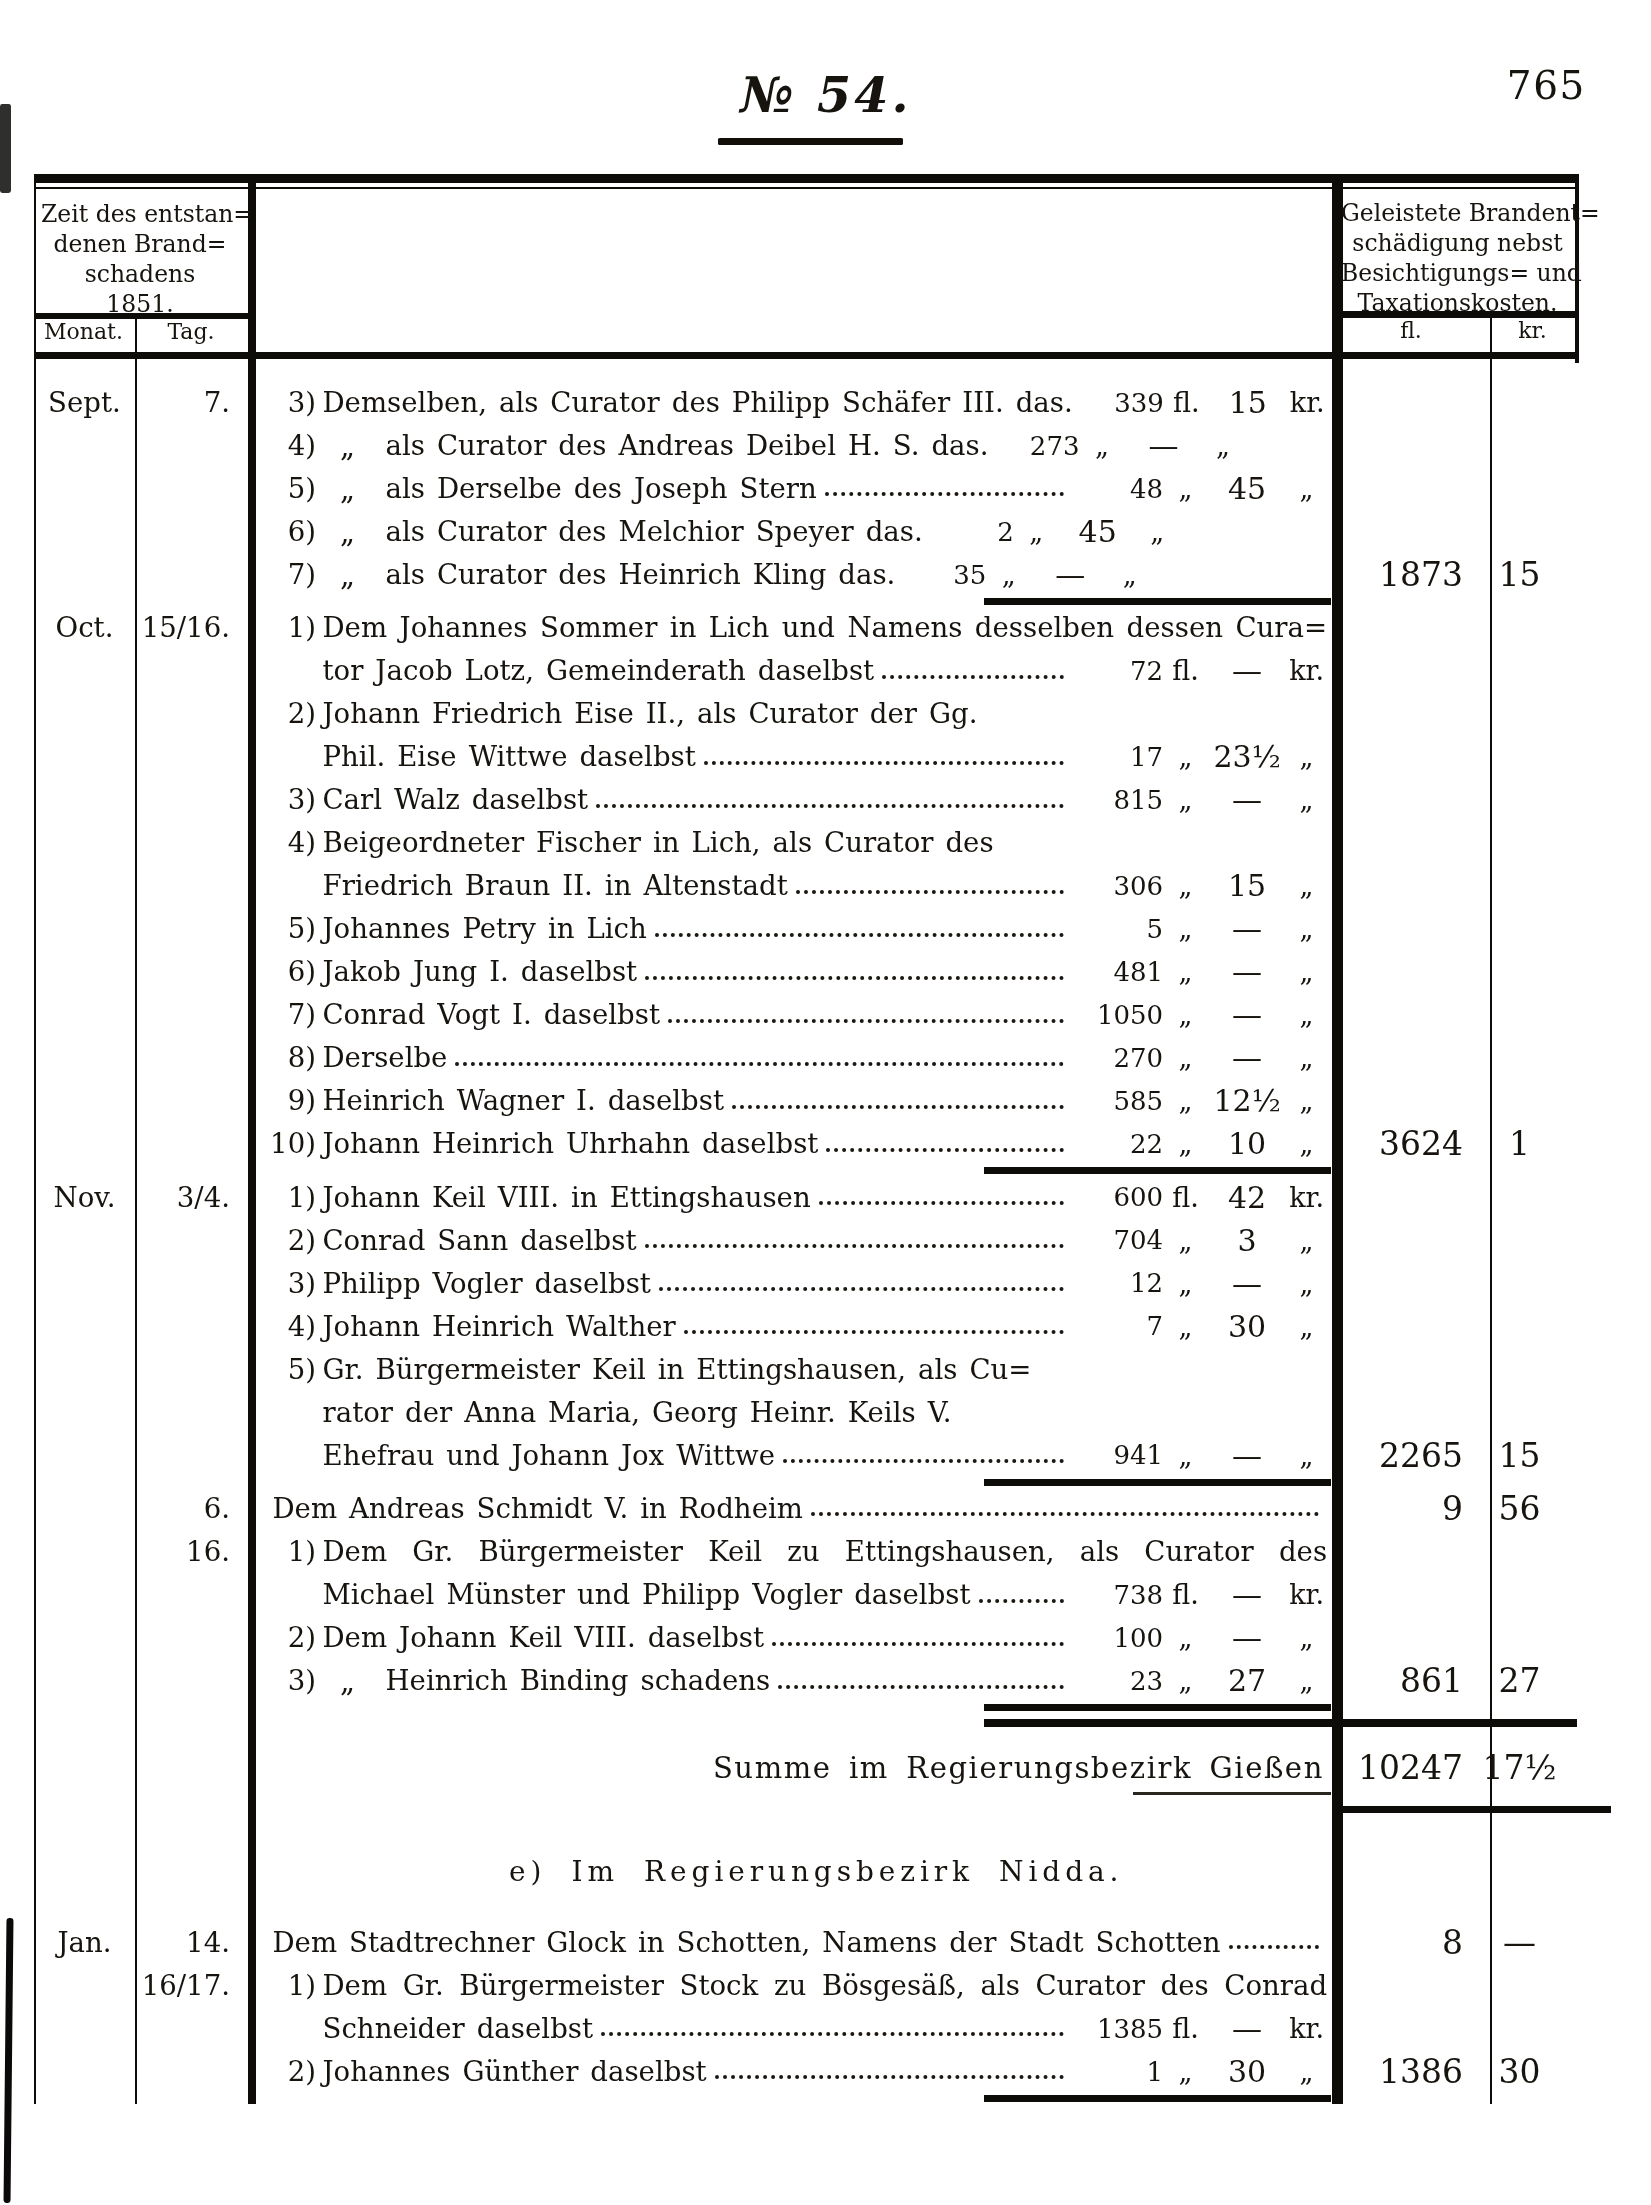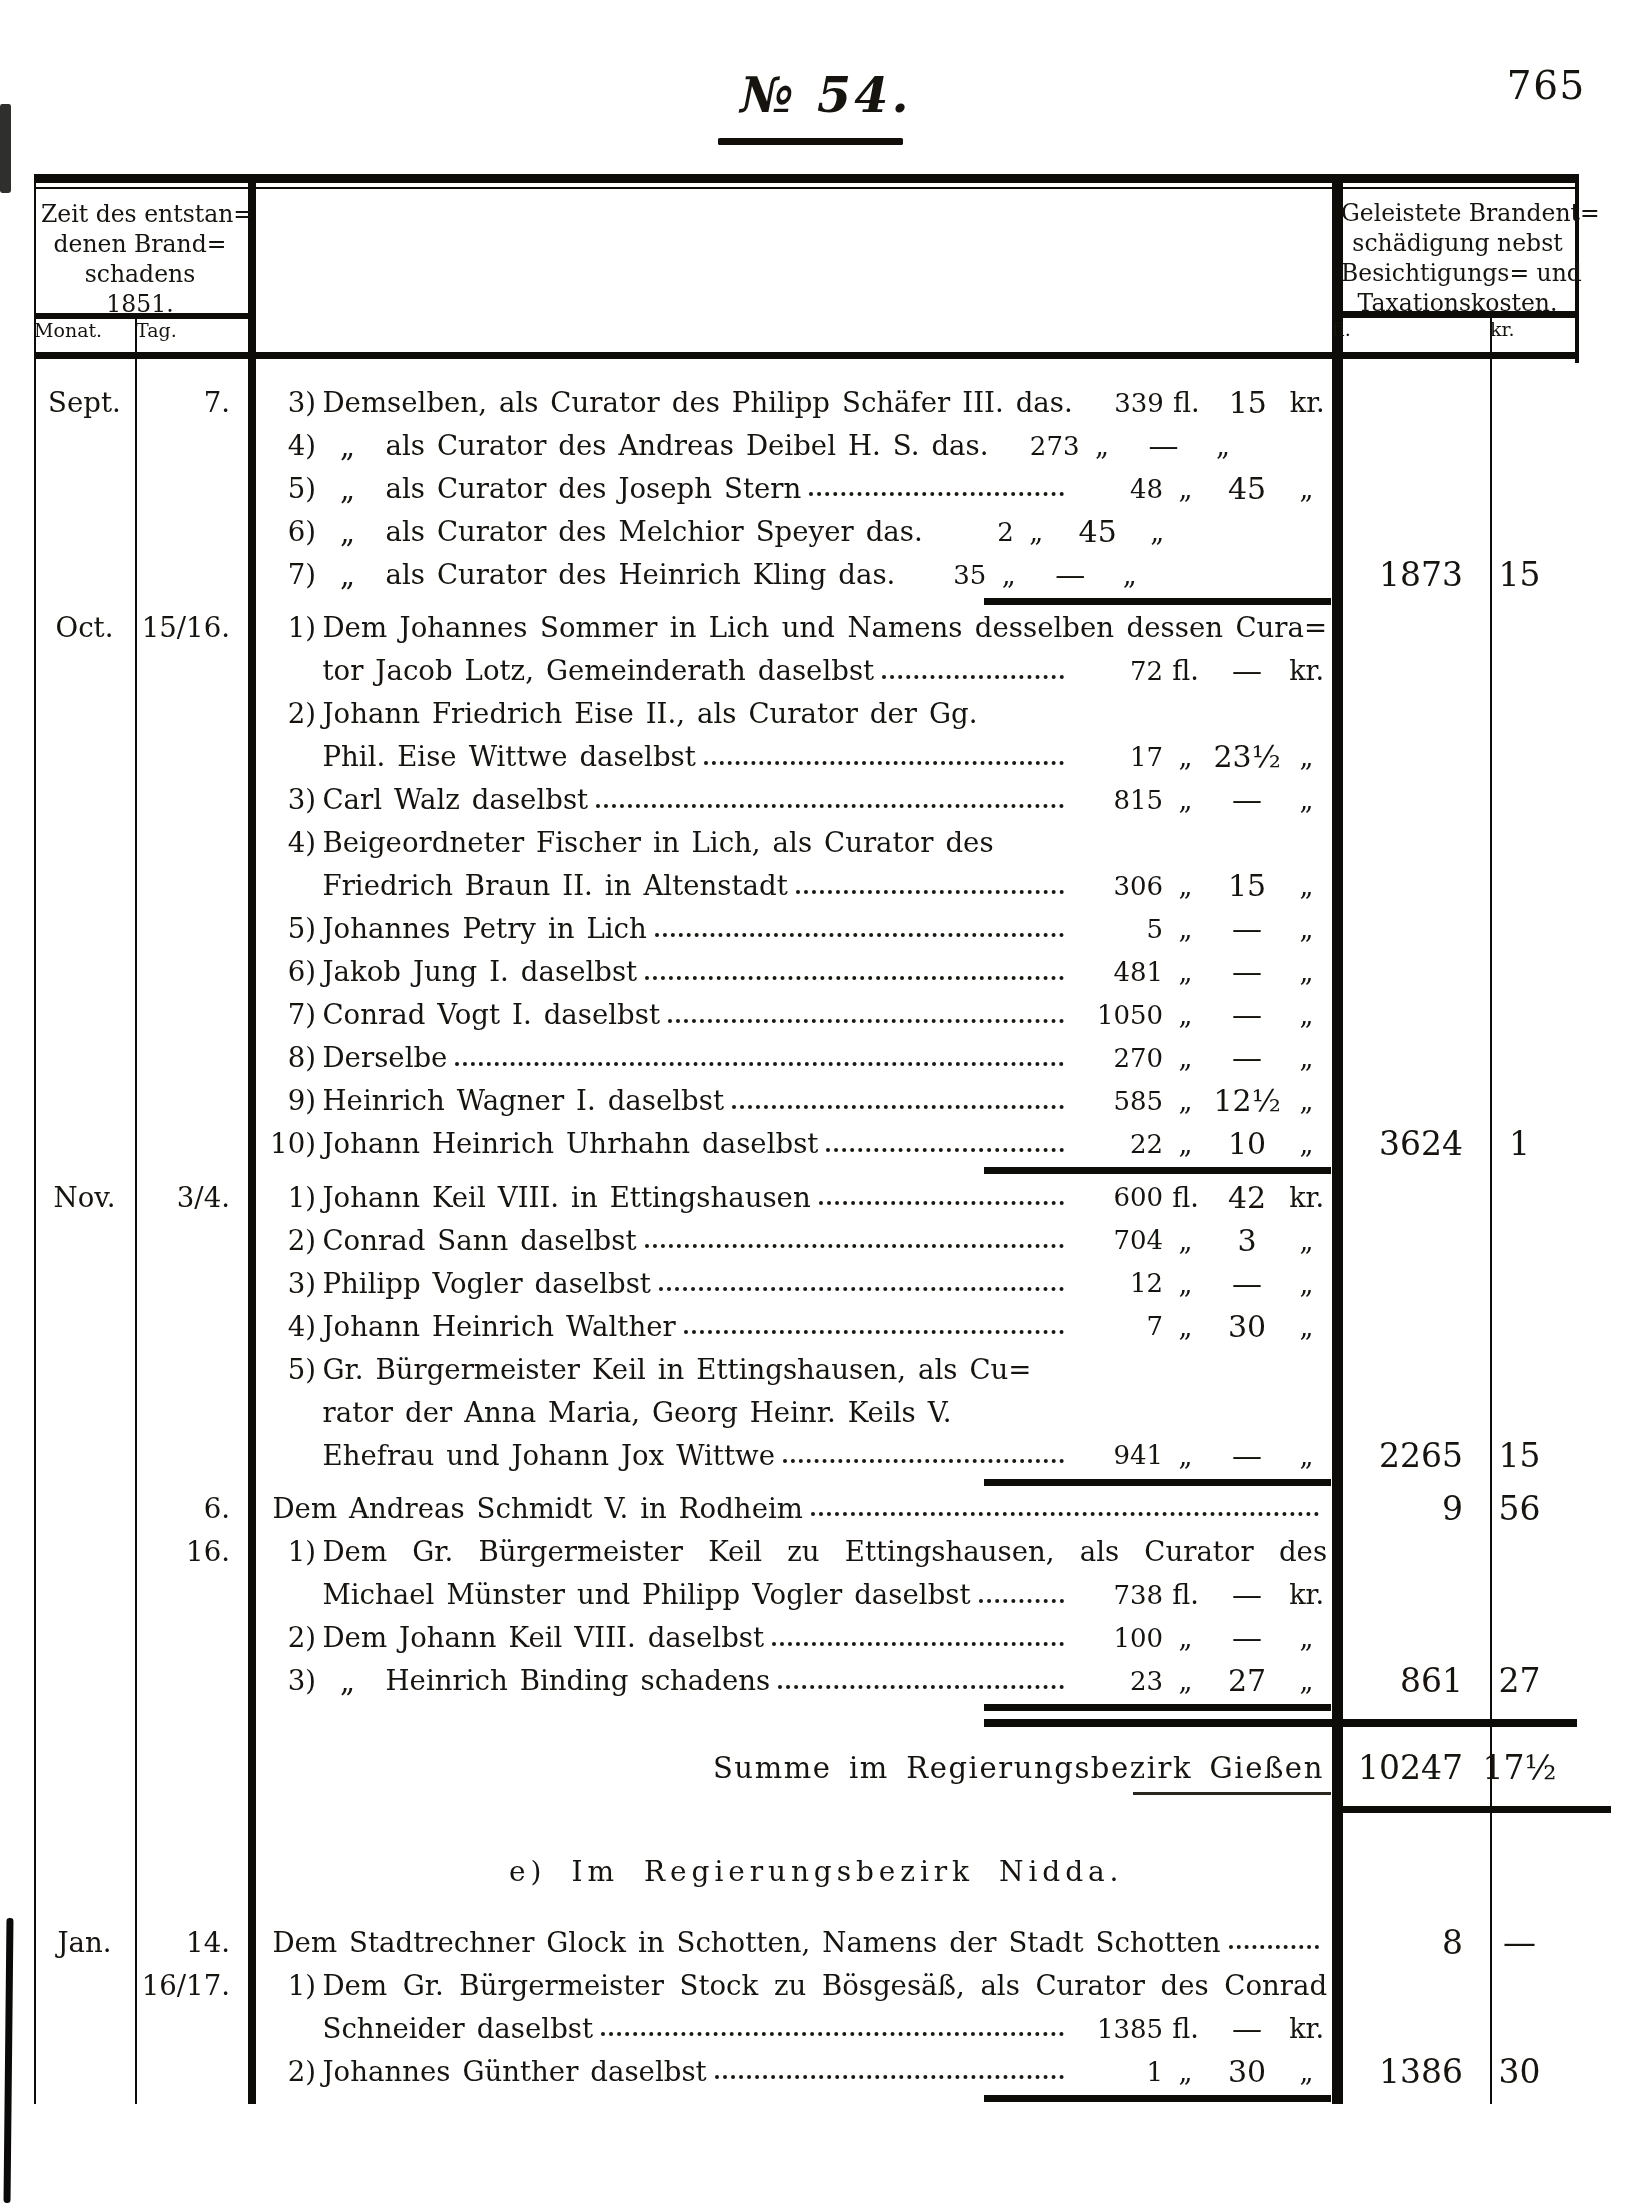--- a/index.html
+++ b/index.html
@@ -32,21 +32,21 @@
   .v-body-left{left:248px;top:177px;width:8px;height:1927px;}
   .v-amounts{left:1332px;top:177px;width:10.5px;height:1927px;}
   .v-fl-kr{left:1490px;top:316px;width:2.4px;height:1788px;}
   .v-right{left:1575px;top:177px;width:4px;height:186px;}
 
   
   .hdr-left{position:absolute;left:41px;top:199px;width:198px;text-align:center;
     font-size:23.5px;line-height:30px;white-space:nowrap;}
   .hdr-right{position:absolute;left:1341px;top:198px;width:233px;text-align:center;
     font-size:23.5px;line-height:30px;white-space:nowrap;}
-  .col-label{position:absolute;top:319px;font-size:19px;text-align:left;}
+  .col-label{position:absolute;top:319px;font-size:22px;text-align:center;}
   .lbl-monat{left:34px;width:99px;}
   .lbl-tag{left:136px;width:110px;}
   .lbl-fl{left:1332px;top:318px;width:158px;}
   .lbl-kr{left:1490px;top:318px;width:85px;}
 
   
   #rows{position:absolute;left:34px;top:381px;width:1543px;}
   .row{display:flex;height:43px;align-items:center;}
   .cm{width:101px;text-align:center;font-size:27.6px;flex:none;}
   .ct{width:113px;text-align:right;padding-right:18px;box-sizing:border-box;font-size:27.6px;flex:none;}
@@ -145,21 +145,21 @@
         </div>
         <span class="cf"></span>
         <span class="ck"></span>
       </div>
       <div class="row">
         <span class="cm"></span>
         <span class="ct"></span>
         <div class="cb">
           <span class="num">5)</span>
           <span class="dito">„</span>
-          <span class="txt">als Curator des Joseph Stern</span>
+          <span class="txt">als Derselbe des Joseph Stern</span>
           <div class="leader"></div>
           <span class="a1">48</span>
           <span class="u1">„</span>
           <span class="a2">45</span>
           <span class="u2">„</span>
         </div>
         <span class="cf"></span>
         <span class="ck"></span>
       </div>
       <div class="row">

